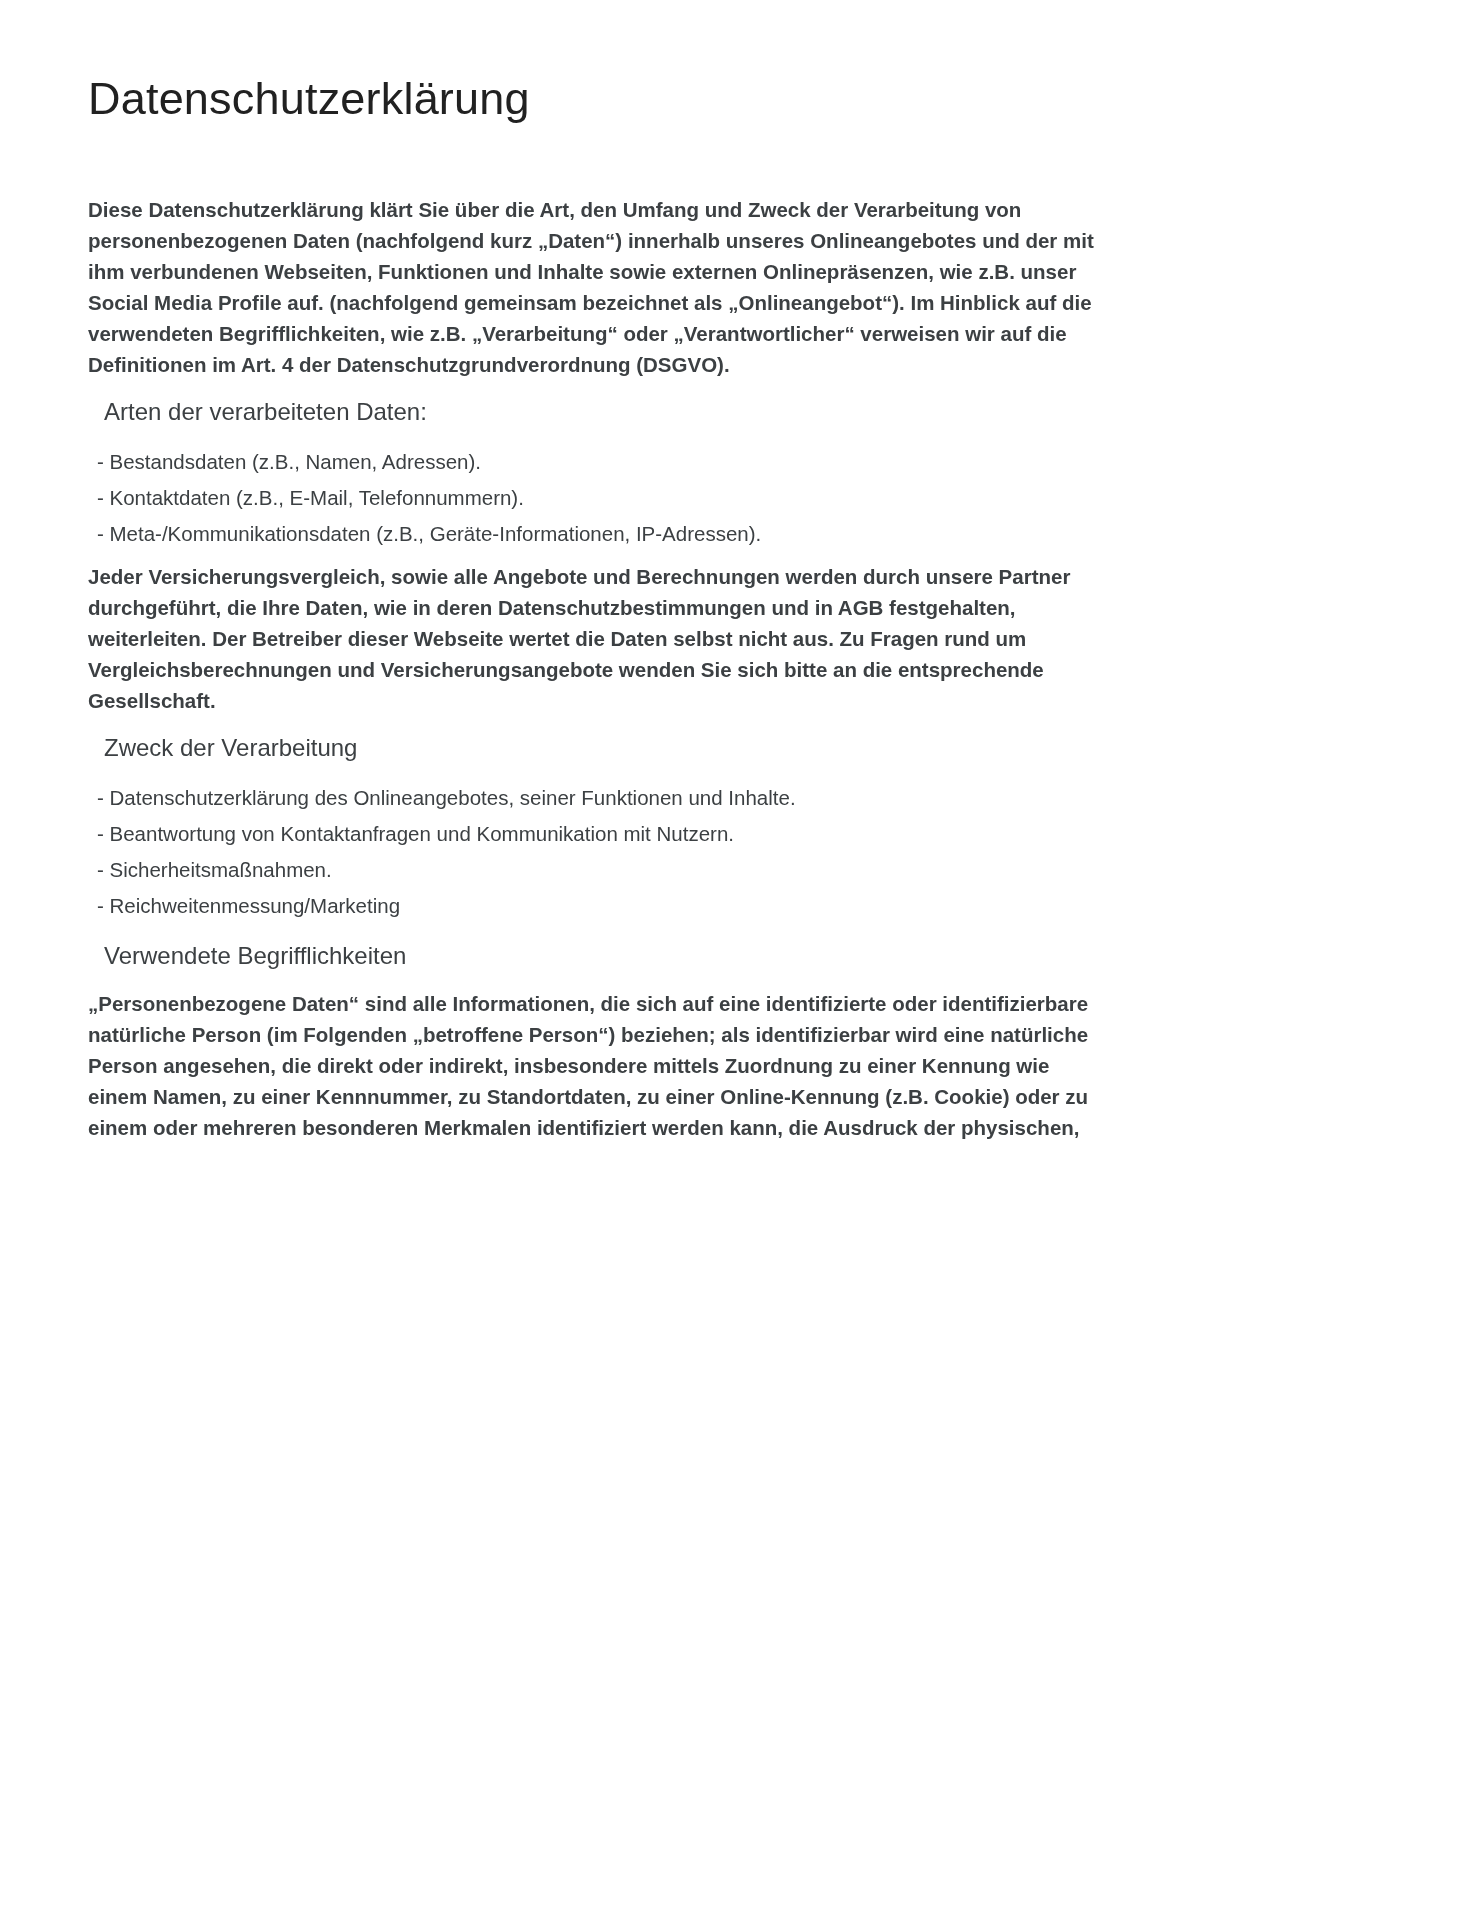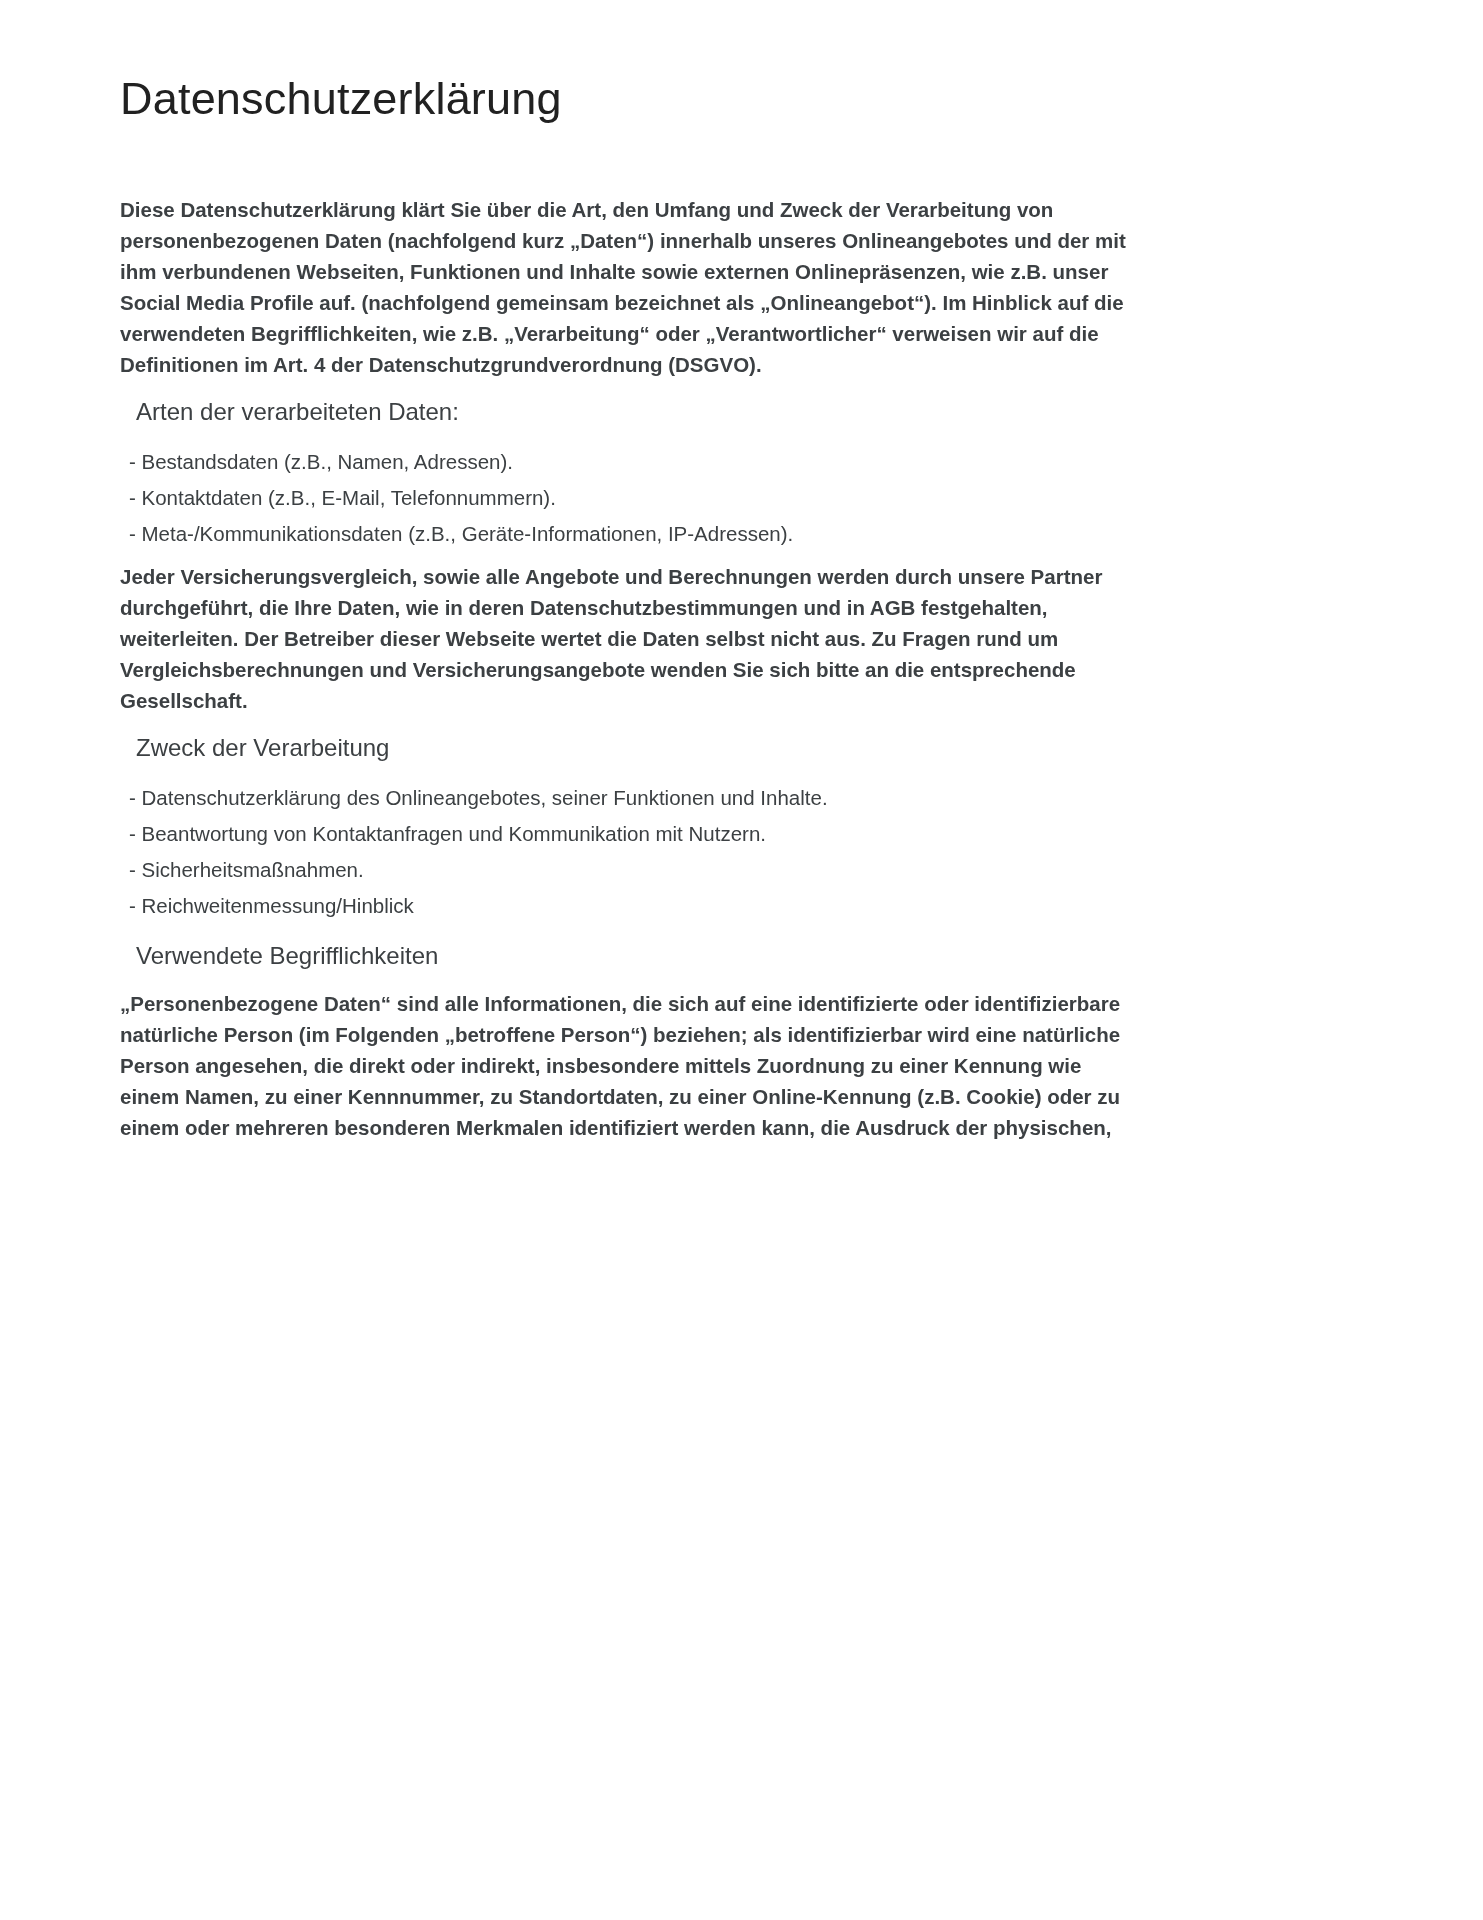--- a/index.html
+++ b/index.html
@@ -12,21 +12,21 @@
     width: 1483px;
     height: 1920px;
     background: #ffffff;
     overflow: hidden;
     font-family: "Liberation Sans", sans-serif;
     color: #3c4043;
     box-sizing: border-box;
   }
   .content {
     box-sizing: border-box;
-    padding: 70px 0 0 120px;
+    padding: 70px 0 0 88px;
     max-width: 1160px; 
   }
   .text-col {
     max-width: 1010px;
   }
   h1.doc-title {
     margin: 0 0 66px 0;
     font-size: 45px;
     line-height: 58px;
     font-weight: 400;
@@ -85,21 +85,21 @@
       </ul>
 
       <p class="body-text after-list">Jeder Versicherungsvergleich, sowie alle Angebote und Berechnungen werden durch unsere Partner durchgeführt, die Ihre Daten, wie in deren Datenschutzbestimmungen und in AGB festgehalten, weiterleiten. Der Betreiber dieser Webseite wertet die Daten selbst nicht aus. Zu Fragen rund um Vergleichsberechnungen und Versicherungsangebote wenden Sie sich bitte an die entsprechende Gesellschaft.</p>
 
       <h2 class="section-heading sec2-heading">Zweck der Verarbeitung</h2>
 
       <ul class="dash-list">
         <li>- Datenschutzerklärung des Onlineangebotes, seiner Funktionen und Inhalte.</li>
         <li>- Beantwortung von Kontaktanfragen und Kommunikation mit Nutzern.</li>
         <li>- Sicherheitsmaßnahmen.</li>
-        <li>- Reichweitenmessung/Hinblick</li>
+        <li>- Reichweitenmessung/Marketing</li>
       </ul>
 
       <h2 class="section-heading sec3-heading">Verwendete Begrifflichkeiten</h2>
 
       <p class="body-text">„Personenbezogene Daten“ sind alle Informationen, die sich auf eine identifizierte oder identifizierbare natürliche Person (im Folgenden „betroffene Person“) beziehen; als identifizierbar wird eine natürliche Person angesehen, die direkt oder indirekt, insbesondere mittels Zuordnung zu einer Kennung wie einem Namen, zu einer Kennnummer, zu Standortdaten, zu einer Online-Kennung (z.B. Cookie) oder zu einem oder mehreren besonderen Merkmalen identifiziert werden kann, die Ausdruck der physischen,</p>
 
     </div>
   </div>
 </div>
 

